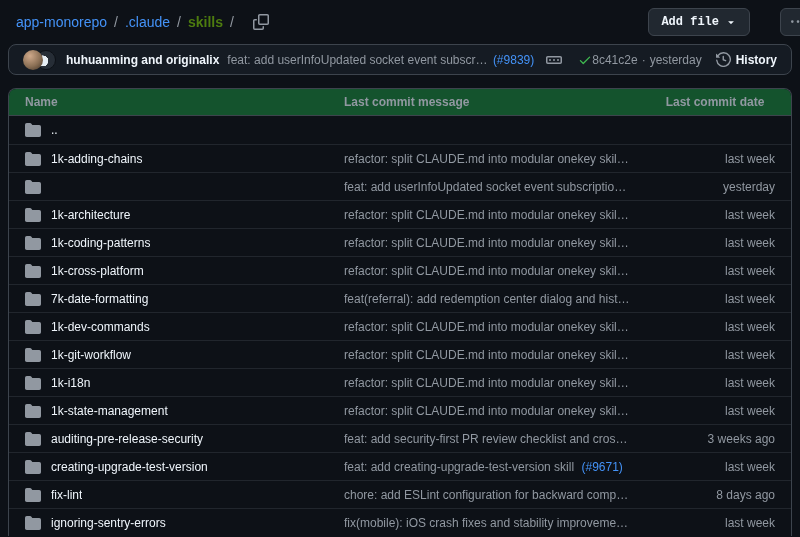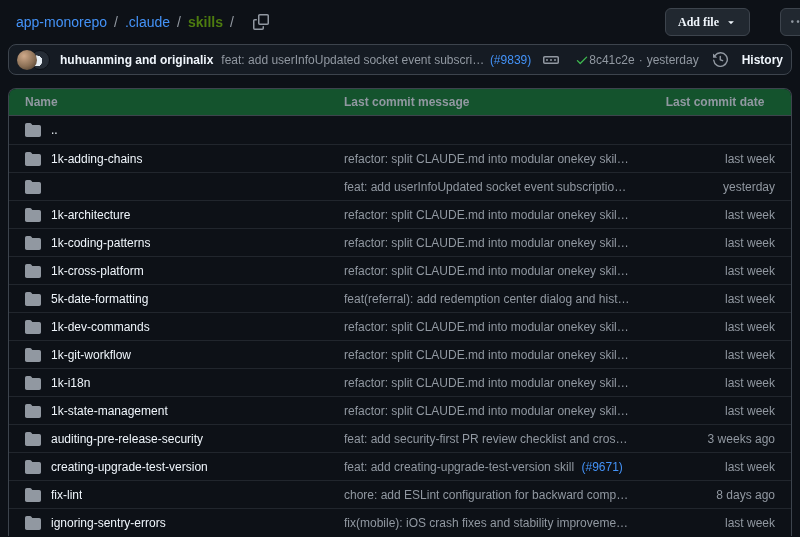--- a/index.html
+++ b/index.html
@@ -35,38 +35,38 @@
     display: flex; gap: 30px; align-items: center;
   }
   .btn-secondary {
     height: 28px;
     background: #212830;
     border: 1px solid #3d444d;
     border-radius: 6px;
     color: #f0f6fc;
     font-size: 12px;
     font-weight: 600;
-    font-family: Liberation Serif, serif;
+    font-family: Liberation Mono, monospace;
     padding: 0 12px;
     display: inline-flex; align-items: center; gap: 6px;
     cursor: pointer;
   }
   .btn-more { width: 36px; padding: 0; justify-content: center; color: #9198a1; }
   .icon { display: inline-block; flex: none; }
 
   
   .commit-bar {
     margin: 0 8px;
     height: 31px;
     background: #151b23;
     border: 1px solid #3d444d;
     border-radius: 8px;
     display: flex;
     align-items: center;
-    padding: 0 8px;
+    padding: 0 14px;
     font-size: 12px;
   }
   .avatar-stack { display: flex; margin-right: 10px; }
   .avatar { width: 20px; height: 20px; border-radius: 50%; flex: none; }
   .avatar-1 { background: radial-gradient(circle at 35% 30%, #cfa98a 0%, #8a6f55 55%, #3c2f23 100%); z-index: 1; }
   .avatar-2 {
     margin-left: -7px;
     background: radial-gradient(circle at 32% 55%, #e6edf3 0 34%, #262d36 35%);
     border: 1px solid #0d1117;
   }
@@ -74,21 +74,21 @@
   .commit-message { color: #9198a1; white-space: nowrap; overflow: hidden; text-overflow: ellipsis; }
   .commit-pr-link { color: #4493f8; margin-left: 4px; }
   .commit-comments-btn { background: none; border: none; color: #9198a1; margin-left: 12px; cursor: pointer; display: inline-flex; }
   .commit-checks-btn { background: none; border: none; color: #3fb950; margin-left: 16px; cursor: pointer; display: inline-flex; }
   .commit-bar-right { margin-left: auto; display: flex; align-items: center; white-space: nowrap; }
   .commit-sha { color: #9198a1; }
   .commit-dot { color: #9198a1; margin: 0 4px; }
   .commit-time { color: #9198a1; }
   .history-btn {
     background: none; border: none; cursor: pointer;
-    display: inline-flex; align-items: center; gap: 14px;
+    display: inline-flex; align-items: center; gap: 5px;
     margin-left: 14px; color: #f0f6fc; font-weight: 700; font-size: 12px; font-family: inherit;
   }
   .history-btn .icon { color: #9198a1; }
 
   
   .file-table {
     margin: 13px 8px 0 8px;
     border: 1px solid #3d444d;
     border-bottom: none;
     border-radius: 8px 8px 0 0;
@@ -276,21 +276,21 @@
       <a class="pr-link">(#9687)</a>
     </div>
     <div class="cell-date">last week</div>
   </div>
 
   <div class="row">
     <div class="cell-name">
       <svg class="icon folder" width="16" height="16" viewBox="0 0 16 16">
             <path fill="currentColor" d="M1.75 1A1.75 1.75 0 0 0 0 2.75v10.5C0 14.216.784 15 1.75 15h12.5A1.75 1.75 0 0 0 16 13.25v-8.5A1.75 1.75 0 0 0 14.25 3H7.5a.25.25 0 0 1-.2-.1l-.9-1.2C6.07 1.26 5.55 1 5 1H1.75Z"></path>
           </svg>
-      <a class="name-link">5k-date-formatting</a>
+      <a class="name-link">7k-date-formatting</a>
     </div>
     <div class="cell-msg">
       <a class="msg-text">feat(referral): add redemption center dialog and history page</a>
       
     </div>
     <div class="cell-date">last week</div>
   </div>
 
   <div class="row">
     <div class="cell-name">

